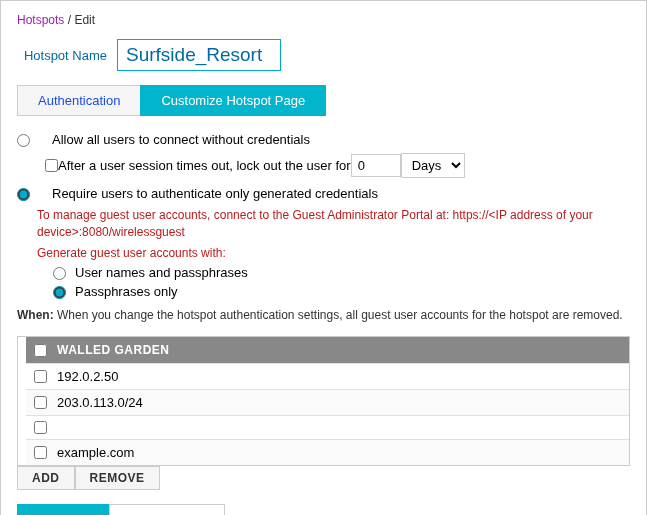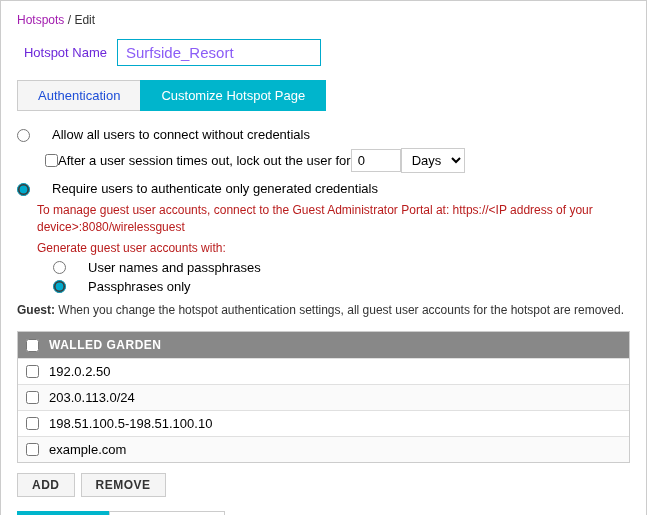--- a/index.html
+++ b/index.html
@@ -31,32 +31,32 @@
       color: #a21caf;
       text-decoration: none;
     }
     .hotspot-name-row {
       display: flex;
       align-items: center;
       margin-bottom: 14px;
     }
     .hotspot-name-label {
       font-size: 13px;
-      color: #6d28d9;
+      color: #0369a1;
       margin-right: 10px;
       min-width: 90px;
       text-align: right;
     }
     .hotspot-name-input {
       border: 1px solid #00aacc;
       padding: 4px 8px;
-      font-size: 15px;
-      width: 204px;
+      font-size: 19px;
+      width: 164px;
       outline: none;
-      color: #8b5cf6;
+      color: #0369a1;
     }
     .tabs {
       display: flex;
       margin-bottom: 16px;
     }
     .tab {
       padding: 7px 20px;
       font-size: 13px;
       cursor: pointer;
       border: 1px solid #ccc;
@@ -105,41 +105,41 @@
     }
     .info-text {
       font-size: 12px;
       color: #b91c1c;
       margin-left: 20px;
       margin-bottom: 4px;
       line-height: 1.4;
     }
     .sub-radio-row {
       display: flex;
-      align-items: center;
-      gap: 22px;
+      align-items: flex-end;
+      gap: 9px;
       margin-left: 36px;
       margin-bottom: 4px;
     }
     .sub-radio-row input[type="radio"] {
       accent-color: #00aacc;
     }
     .note-text {
       font-size: 12px;
       color: #333;
       margin-top: 8px;
       margin-bottom: 12px;
       line-height: 1.4;
     }
     .note-text strong {
       font-weight: bold;
     }
     .table-section {
       border: 1px solid #ccc;
-      margin-bottom: 10px;
+      padding-left: 8px;
     }
     .table-header {
       background: #888;
       color: #fff;
       display: flex;
       align-items: center;
       padding: 6px 8px;
       gap: 10px;
       font-size: 12px;
       font-weight: bold;
@@ -160,21 +160,20 @@
       background: #fafafa;
     }
     .table-row:nth-child(even) {
       background: #fff;
     }
     .table-row input[type="checkbox"] {
       accent-color: #00aacc;
     }
     .row-actions {
       display: flex;
-      gap: 6px;
       margin-bottom: 14px;
     }
     .btn-sm {
       padding: 4px 14px;
       font-size: 12px;
       border: 1px solid #ccc;
       background: #f5f5f5;
       color: #333;
       cursor: pointer;
       font-weight: bold;
@@ -250,39 +249,38 @@
   <div class="sub-radio-row">
     <input type="radio" name="subauth" style="">
     <span>User names and passphrases</span>
   </div>
   <div class="sub-radio-row">
     <input type="radio" name="subauth" checked="" style="">
     <span>Passphrases only</span>
   </div>
 
   <div class="note-text">
-    <strong>Guest:</strong><span> When you change the hotspot authentication settings, all guest user accounts for the hotspot are removed.</span>
+    <strong>When:</strong><span> When you change the hotspot authentication settings, all guest user accounts for the hotspot are removed.</span>
   </div>
 
   <div class="table-section">
     <div class="table-header">
       <input type="checkbox" style="">
       <span>WALLED GARDEN</span>
     </div>
     <div class="table-row">
       <input type="checkbox" style="">
       <span>192.0.2.50</span>
     </div>
     <div class="table-row">
       <input type="checkbox" style="">
       <span>203.0.113.0/24</span>
     </div>
     <div class="table-row">
       <input type="checkbox" style="">
-      <span>198.51.100.5-198.51.100.10</span>
     </div>
     <div class="table-row">
       <input type="checkbox" style="">
       <span>example.com</span>
     </div>
   </div>
 
   <div class="row-actions">
     <button class="btn-sm">ADD</button>
     <button class="btn-sm">REMOVE</button>

